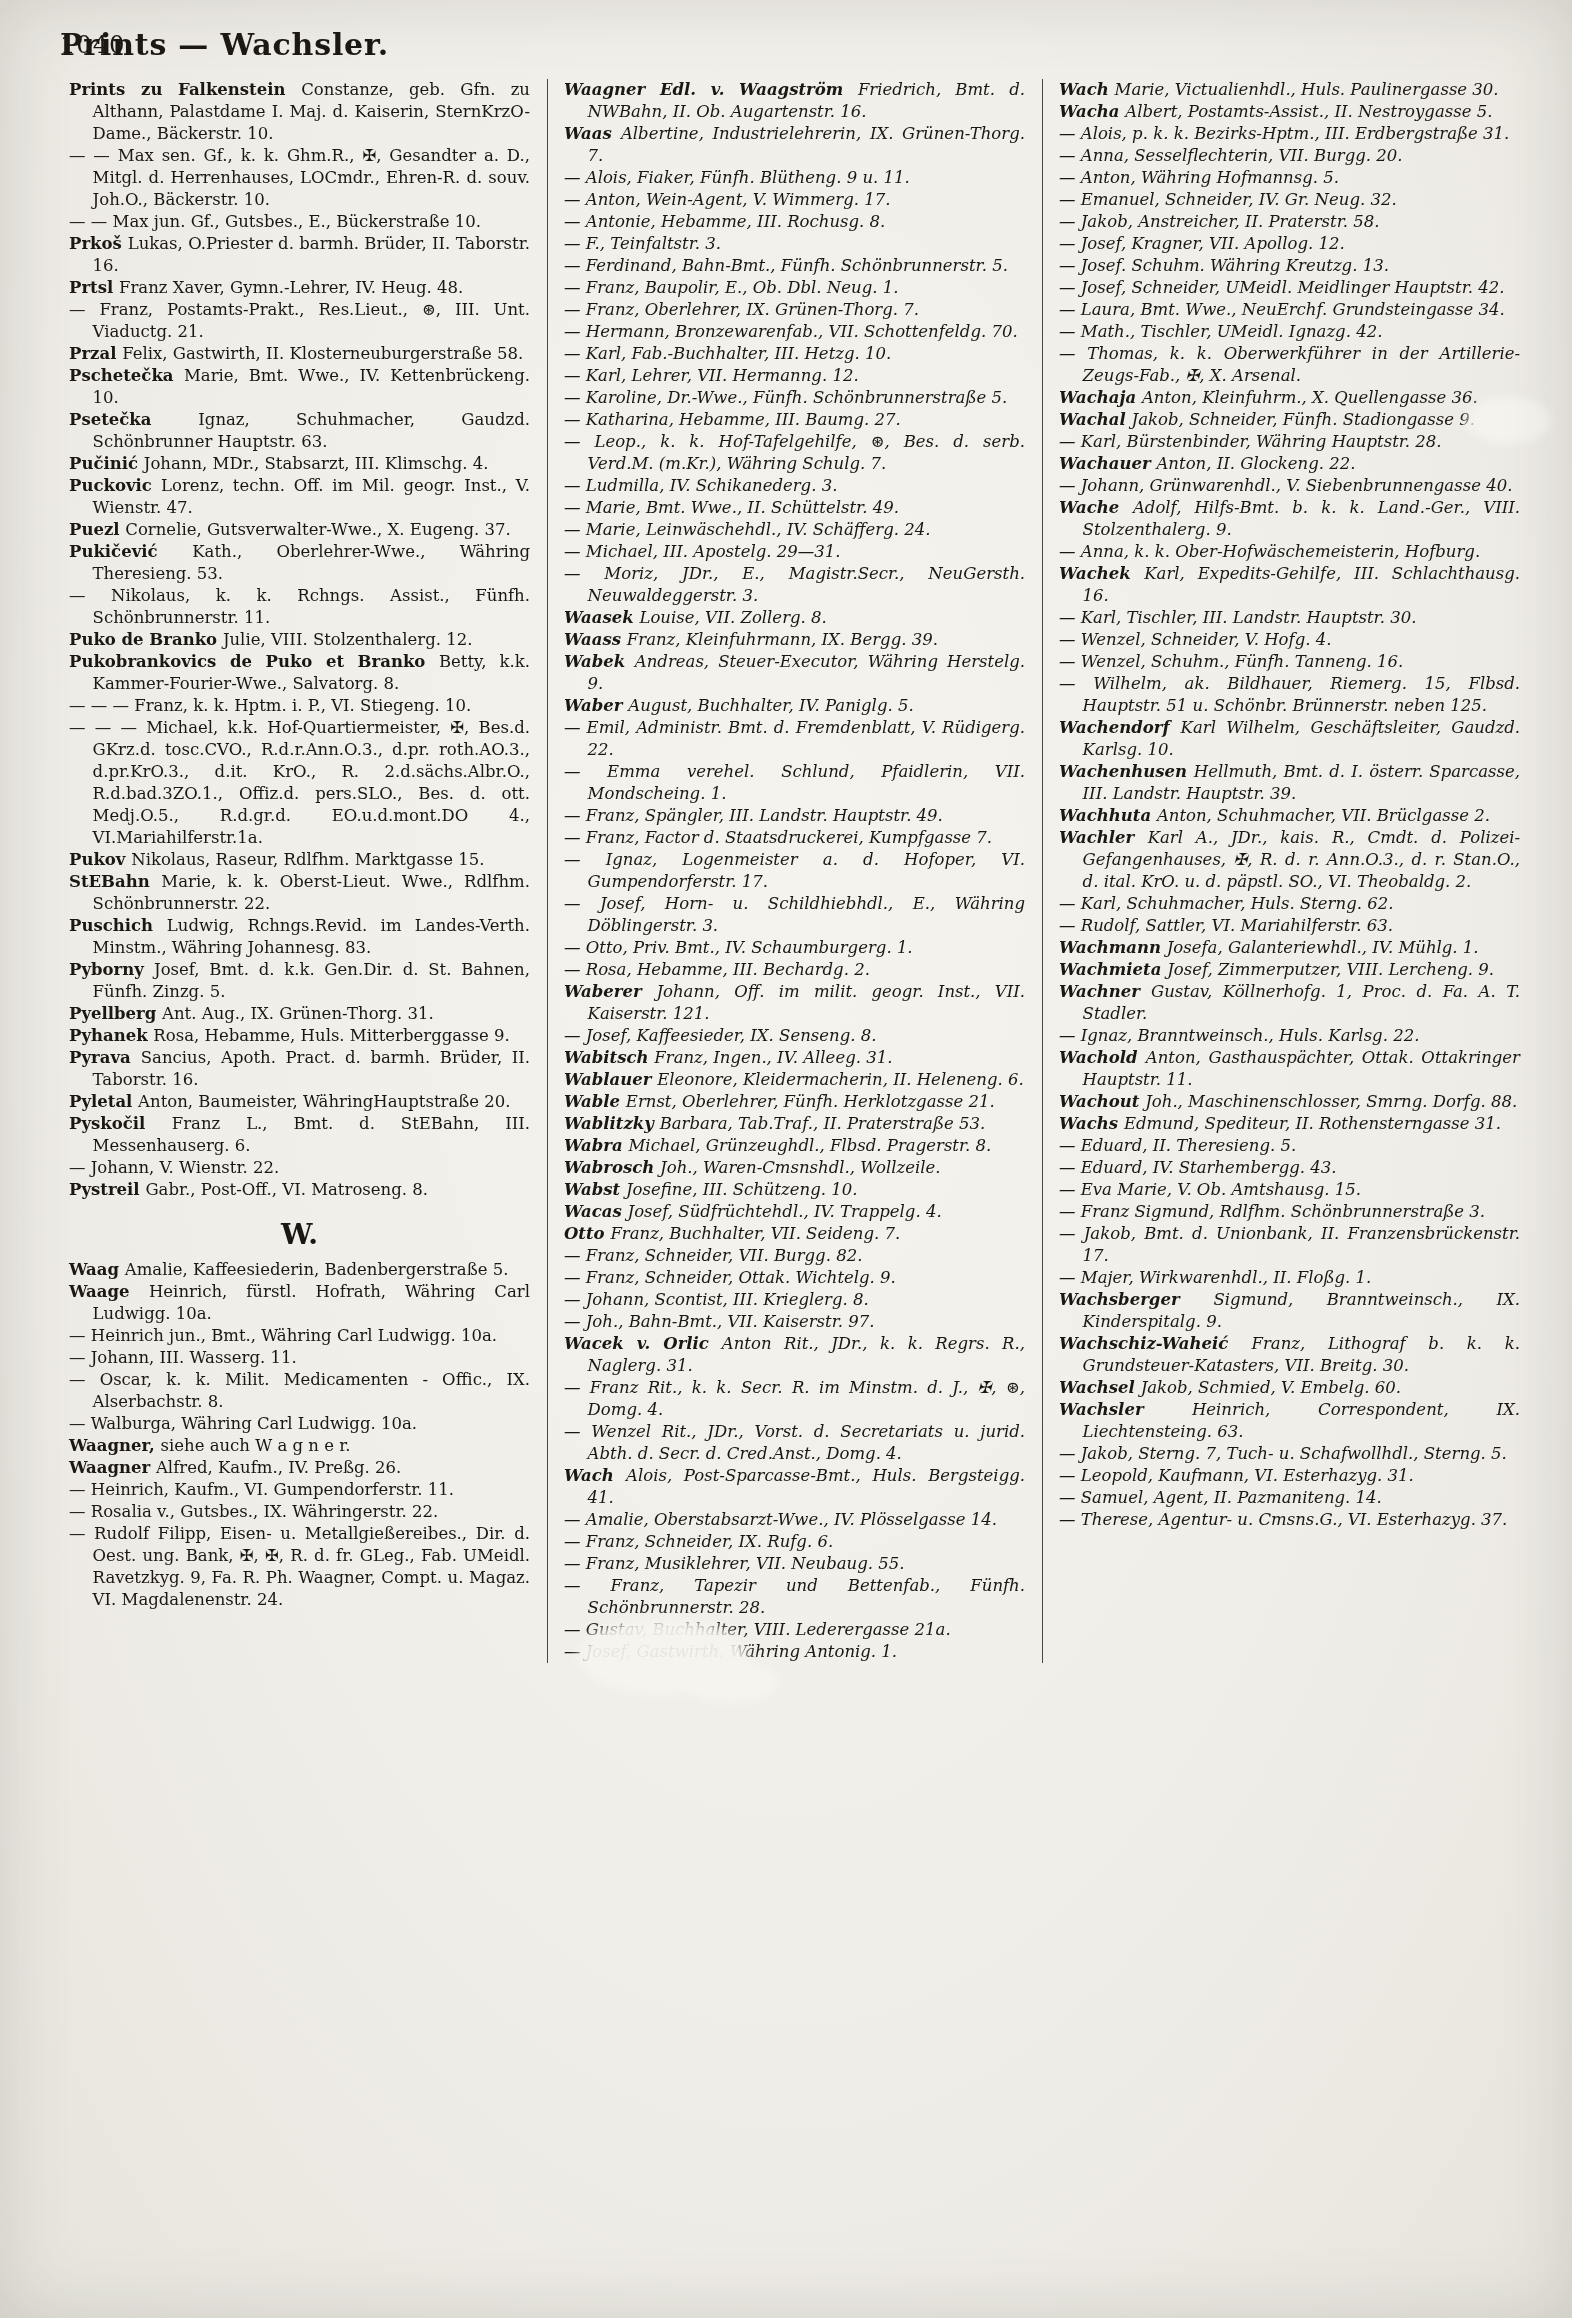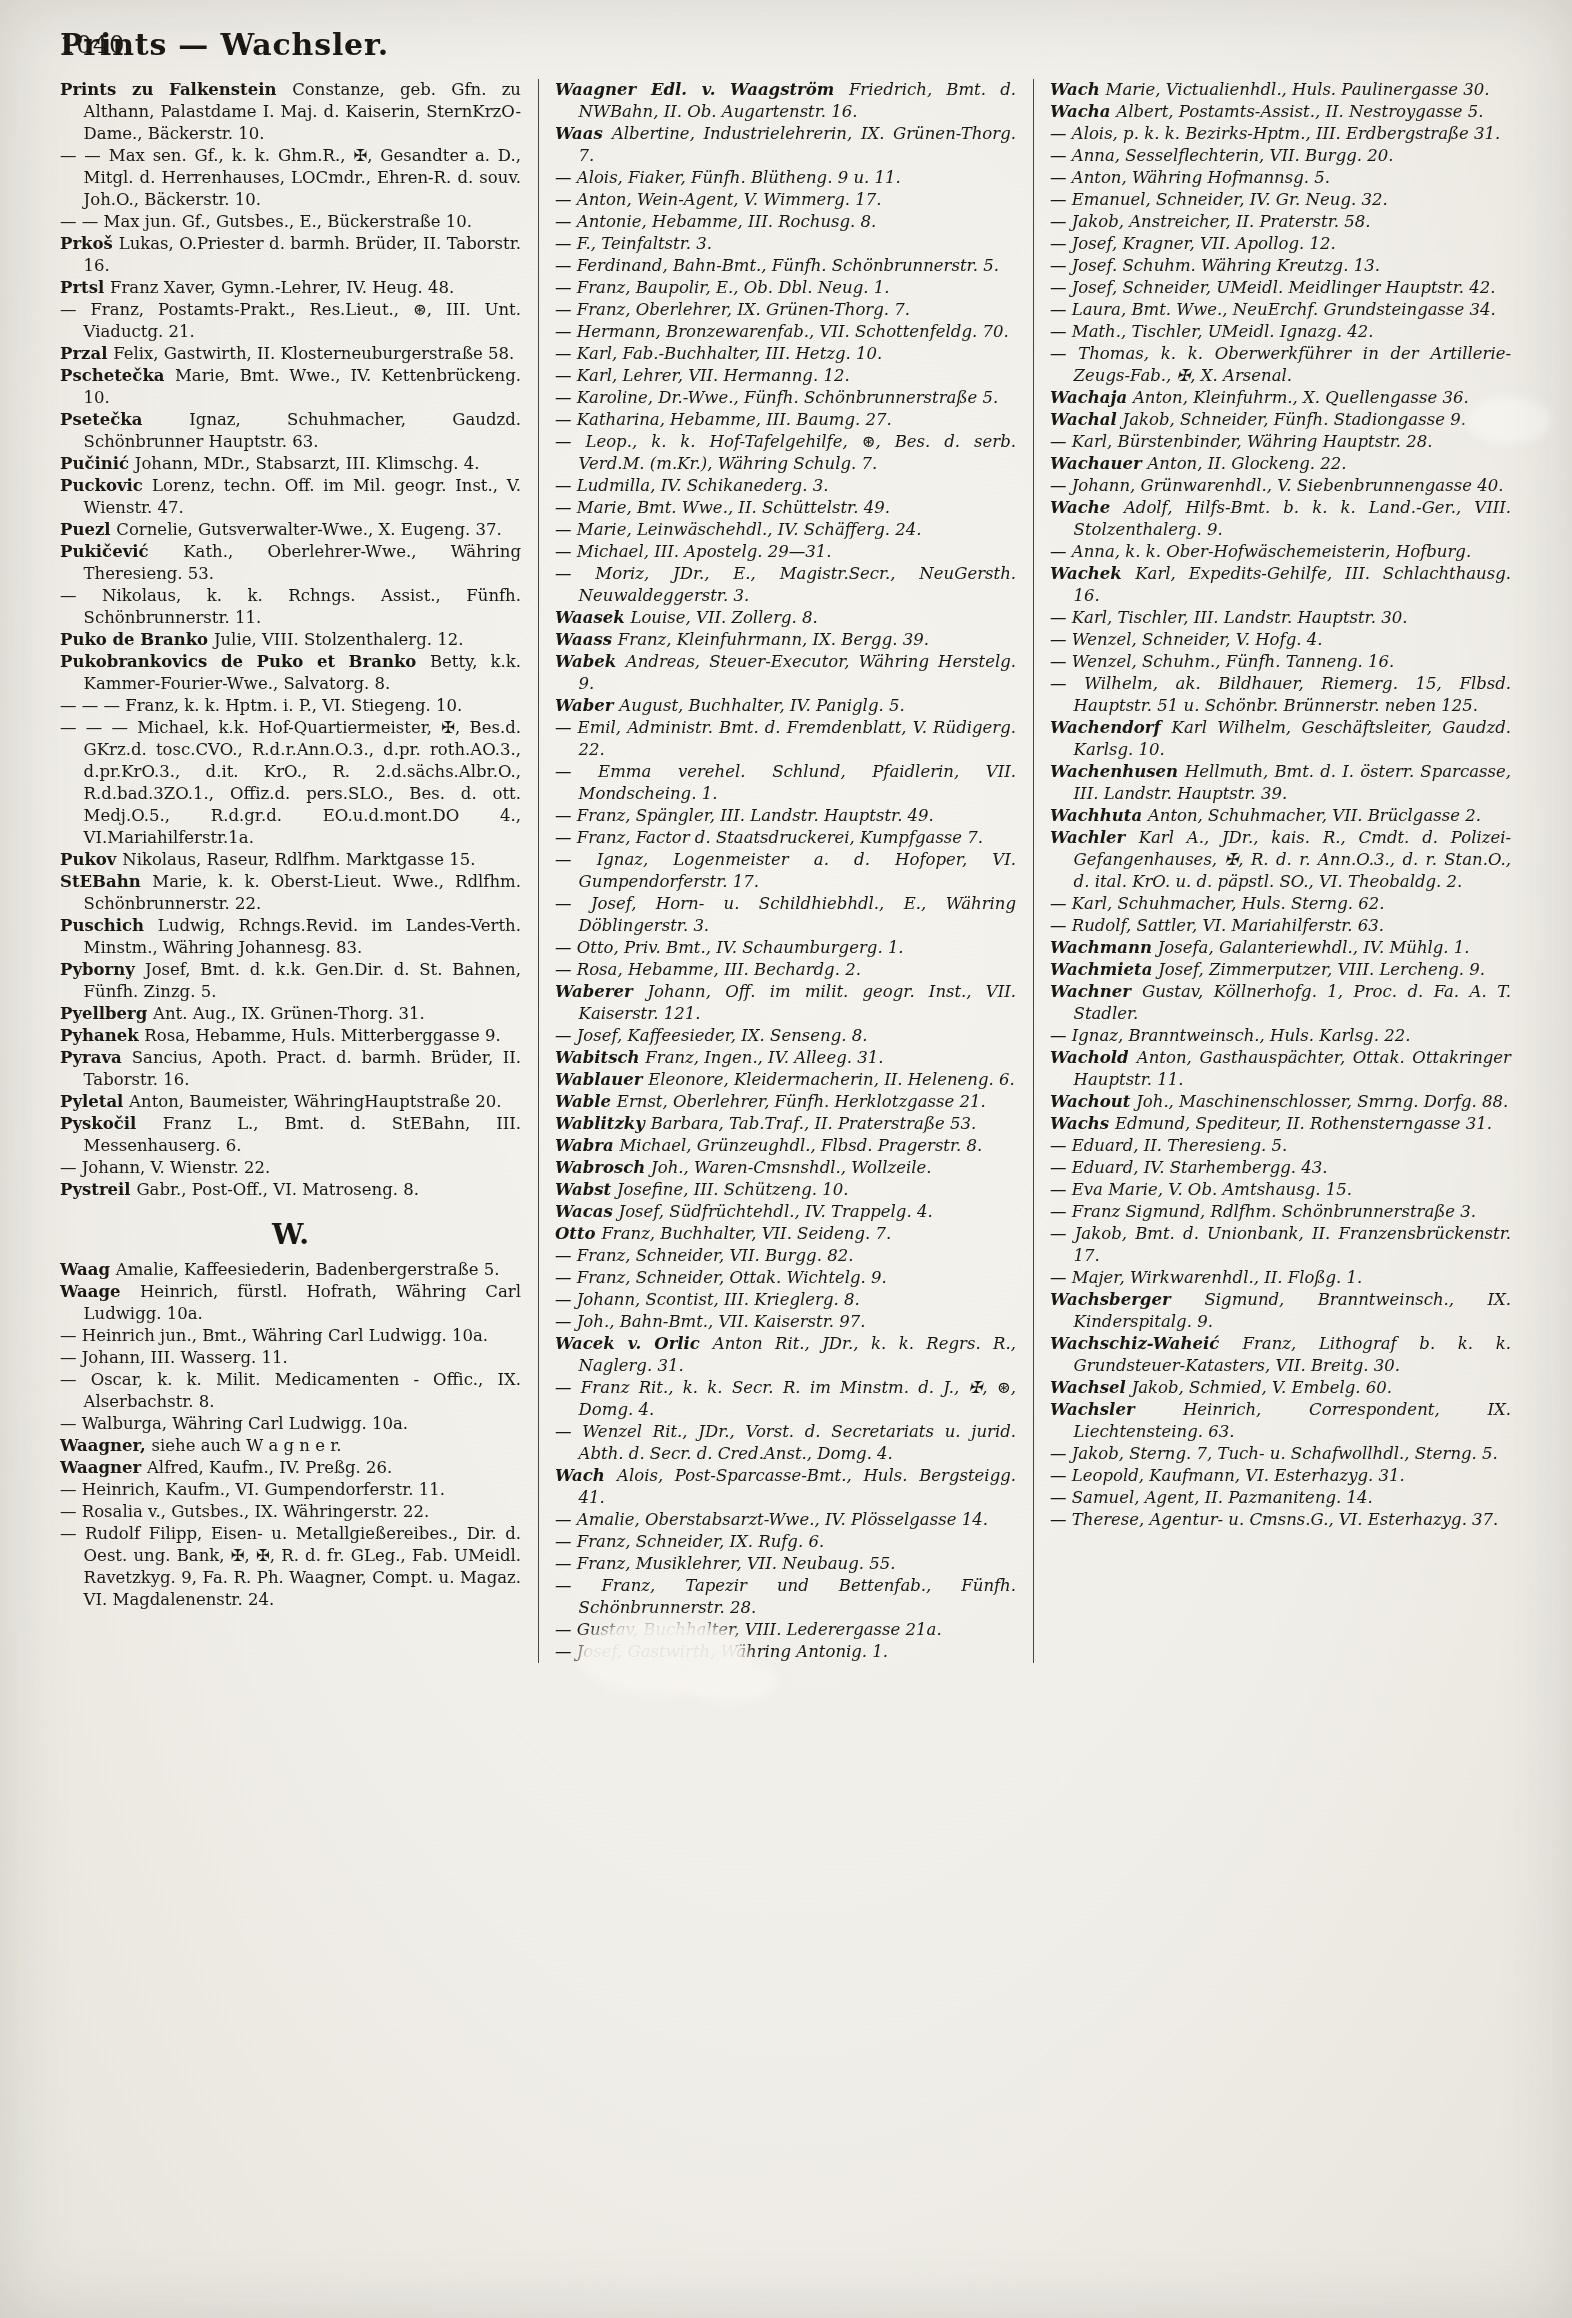--- a/index.html
+++ b/index.html
@@ -19,21 +19,21 @@
   }
   .header{position:relative;height:44px;}
   .page-number{
     position:absolute;left:0;top:6.3px;
     font-size:24.4px;font-weight:normal;letter-spacing:0.8px;
   }
   .header-title{
     position:absolute;left:0;right:0;top:3.1px;text-align:left;
     font-size:30px;font-weight:bold;letter-spacing:0.8px;
   }
-  .body{display:flex;margin-top:11px;align-items:stretch;}
+  .body{display:flex;margin-top:11px;align-items:stretch;justify-content:flex-end;}
   .column{
     width:461px;
     font-size:16.5px;line-height:22px;
     text-align:justify;
   }
   .column + .column{
     border-left:1.2px solid #4a463f;
     margin-left:16.5px;padding-left:16.5px;font-style:italic;
   }
   .entry{margin:0;padding-left:23.6px;text-indent:-23.6px;}

